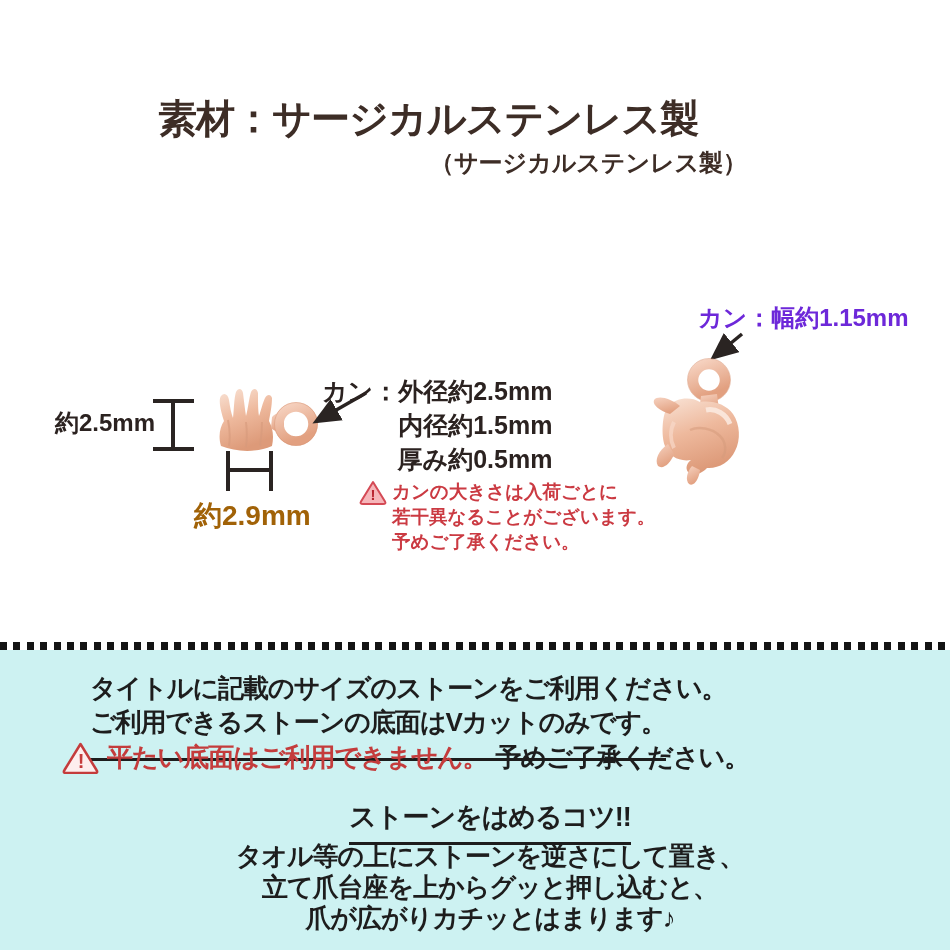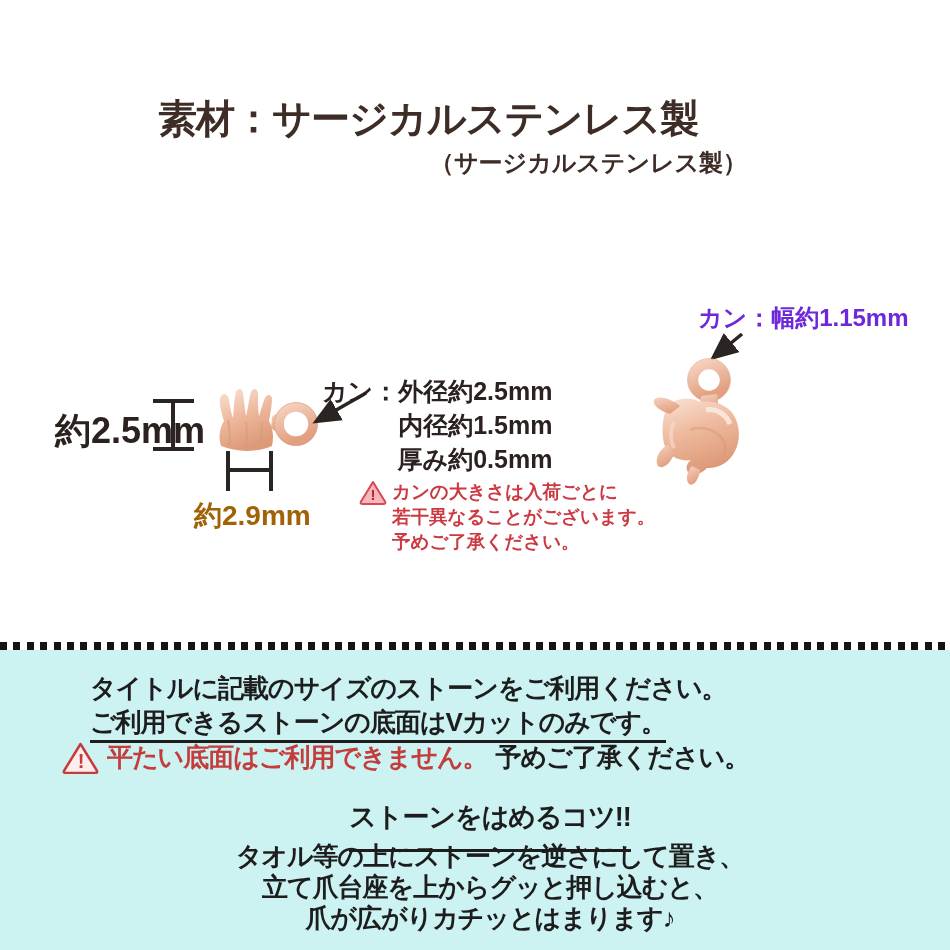--- a/index.html
+++ b/index.html
@@ -18,21 +18,21 @@
     position:absolute; left:430px; top:147px;
     font-size:24px; font-weight:bold; color:#3d2d26; white-space:nowrap;
   }
   
   .kan-width-label {
     position:absolute; left:698px; top:302px;
     font-size:24px; font-weight:bold; color:#6d28d9; white-space:nowrap;
   }
   .height-label {
     position:absolute; left:55px; top:407px;
-    font-size:36px; font-weight:bold; color:#2b2220; white-space:nowrap;
+    font-size:24px; font-weight:bold; color:#2b2220; white-space:nowrap;
   }
   .width-label {
     position:absolute; left:194px; top:497px;
     font-size:28px; font-weight:bold; color:#a16207; white-space:nowrap;
   }
   .kan-spec {
     position:absolute; left:322px; top:374px;
     font-size:25px; font-weight:bold; color:#2b2220; line-height:34px;
     white-space:nowrap;
   }
@@ -56,35 +56,35 @@
     position:absolute; left:0; top:650px; width:950px; height:300px;
     background:#cdf2f2; color:#1d1d1d;
   }
   .size-line {
     position:absolute; left:90px; top:21px;
     font-size:26px; font-weight:bold; letter-spacing:-1px; white-space:nowrap;
   }
   .vcut-line {
     position:absolute; left:90px; top:55px;
     font-size:26px; font-weight:bold; letter-spacing:-1px; white-space:nowrap;
-    border-bottom:3px solid #1d1d1d; padding-bottom:0;
+    border-bottom:3px solid #1d1d1d; padding-bottom:18px;
   }
   .flat-row {
     position:absolute; left:62px; top:90px;
     display:flex; align-items:center; gap:8px;
     font-size:26px; font-weight:bold; letter-spacing:-1px; white-space:nowrap;
   }
   .flat-red { color:#c43c3c; }
   .flat-black { color:#1d1d1d; }
   .tri-big { width:37px; height:33px; flex:0 0 auto; }
   .tips-title {
     position:absolute; left:15px; width:950px; top:149px; text-align:center;
     font-size:27px; font-weight:bold; letter-spacing:-1px; white-space:nowrap;
   }
-  .tips-title span { border-bottom:3px solid #1d1d1d; padding-bottom:17px;margin-top:16px; }
+  .tips-title span { border-bottom:3px solid #1d1d1d; padding-bottom:10px;margin-top:16px; }
   .tips-line {
     position:absolute; left:15px; width:950px; text-align:center;
     font-size:26px; font-weight:bold; letter-spacing:-1px; white-space:nowrap;
   }
   .tips-l1 { top:189px; }
   .tips-l2 { top:220px; }
   .tips-l3 { top:251px; }
 </style>
 </head>
 <body>

